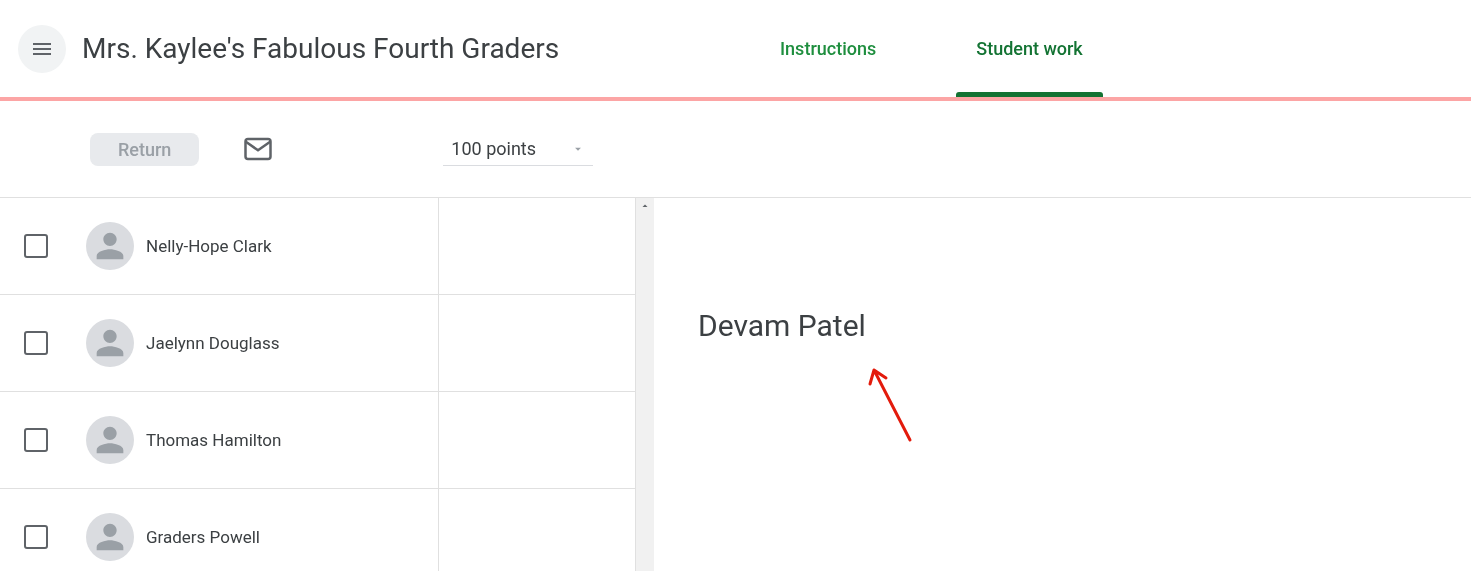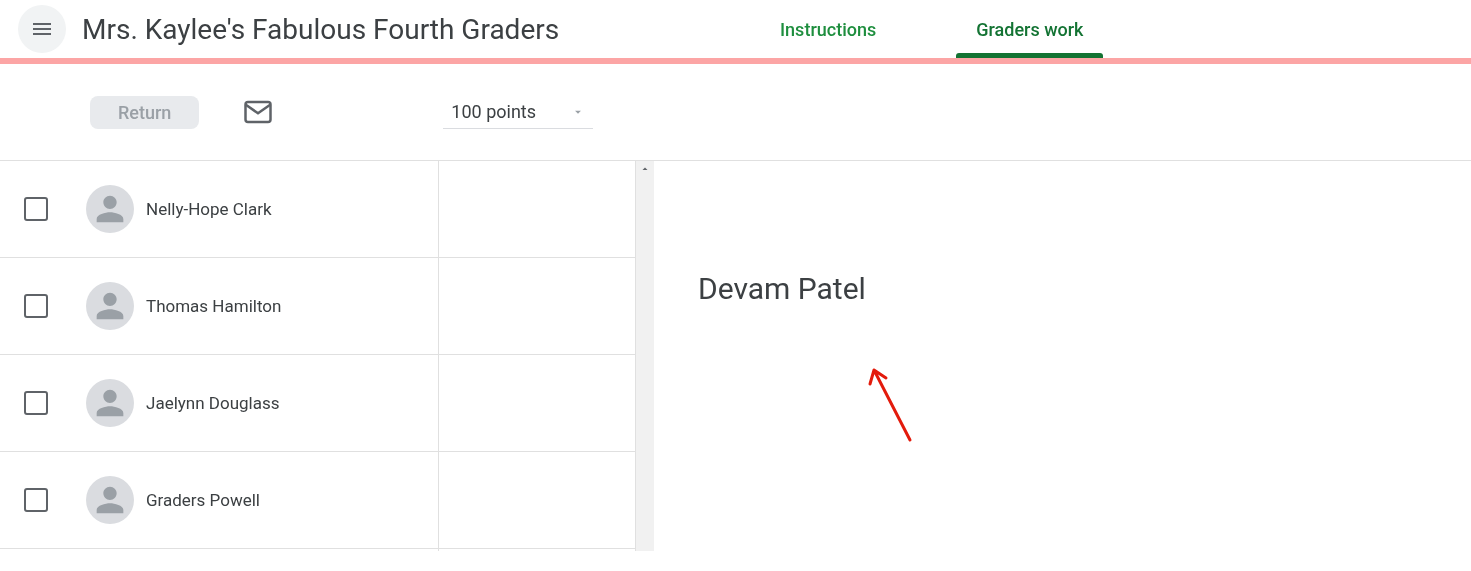--- a/index.html
+++ b/index.html
@@ -10,22 +10,22 @@
     }
     body {
       background: #fff;
       width: 1471px;
       height: 571px;
       overflow: hidden;
     }
     .header {
       display: flex;
       align-items: center;
-      height: 64px;
-      border-bottom: 6px solid #fca5a5;
+      height: 101px;
+      border-bottom: 4px solid #fca5a5;
       position: relative;
     }
     .menu-btn {
       width: 48px;
       height: 48px;
       border-radius: 50%;
       background: #f1f3f4;
       display: flex;
       align-items: center;
       justify-content: center;
@@ -195,21 +195,21 @@
 
 <div class="header">
   <div class="menu-btn">
     <svg width="24" height="24" viewBox="0 0 24 24">
       <path fill="#5f6368" d="M3 18h18v-2H3v2zm0-5h18v-2H3v2zm0-7v2h18V6H3z"></path>
     </svg>
   </div>
   <div class="class-title">Mrs. Kaylee's Fabulous Fourth Graders</div>
   <div class="tabs">
     <div class="tab">Instructions</div>
-    <div class="tab active" style="margin-left:60px">Graders work</div>
+    <div class="tab active" style="margin-left:60px">Student work</div>
   </div>
 </div>
 
 <div class="toolbar">
   <button class="return-btn">Return</button>
   <div class="mail-btn">
     <svg width="30" height="30" viewBox="0 0 24 24">
       <path fill="none" stroke="#5f6368" stroke-width="2" d="M4 4h16c1.1 0 2 .9 2 2v12c0 1.1-.9 2-2 2H4c-1.1 0-2-.9-2-2V6c0-1.1.9-2 2-2z"></path>
       <path fill="none" stroke="#5f6368" stroke-width="2" d="M22 6l-10 7L2 6"></path>
     </svg>
@@ -233,30 +233,30 @@
       </div>
       <div class="student-name">Nelly-Hope Clark</div>
     </div>
     <div class="student-row">
       <div class="checkbox"></div>
       <div class="avatar">
         <svg width="40" height="40" viewBox="0 0 24 24">
             <path fill="#9aa0a6" d="M12 12c2.21 0 4-1.79 4-4s-1.79-4-4-4-4 1.79-4 4 1.79 4 4 4zm0 2c-2.67 0-8 1.34-8 4v2h16v-2c0-2.66-5.33-4-8-4z"></path>
           </svg>
       </div>
+      <div class="student-name">Jaelynn Douglass</div>
+    </div>
+    <div class="student-row">
+      <div class="checkbox"></div>
+      <div class="avatar">
+        <svg width="40" height="40" viewBox="0 0 24 24">
+            <path fill="#9aa0a6" d="M12 12c2.21 0 4-1.79 4-4s-1.79-4-4-4-4 1.79-4 4 1.79 4 4 4zm0 2c-2.67 0-8 1.34-8 4v2h16v-2c0-2.66-5.33-4-8-4z"></path>
+          </svg>
+      </div>
       <div class="student-name">Thomas Hamilton</div>
-    </div>
-    <div class="student-row">
-      <div class="checkbox"></div>
-      <div class="avatar">
-        <svg width="40" height="40" viewBox="0 0 24 24">
-            <path fill="#9aa0a6" d="M12 12c2.21 0 4-1.79 4-4s-1.79-4-4-4-4 1.79-4 4 1.79 4 4 4zm0 2c-2.67 0-8 1.34-8 4v2h16v-2c0-2.66-5.33-4-8-4z"></path>
-          </svg>
-      </div>
-      <div class="student-name">Jaelynn Douglass</div>
     </div>
     <div class="student-row">
       <div class="checkbox"></div>
       <div class="avatar">
         <svg width="40" height="40" viewBox="0 0 24 24">
             <path fill="#9aa0a6" d="M12 12c2.21 0 4-1.79 4-4s-1.79-4-4-4-4 1.79-4 4 1.79 4 4 4zm0 2c-2.67 0-8 1.34-8 4v2h16v-2c0-2.66-5.33-4-8-4z"></path>
           </svg>
       </div>
       <div class="student-name">Graders Powell</div>
     </div>

